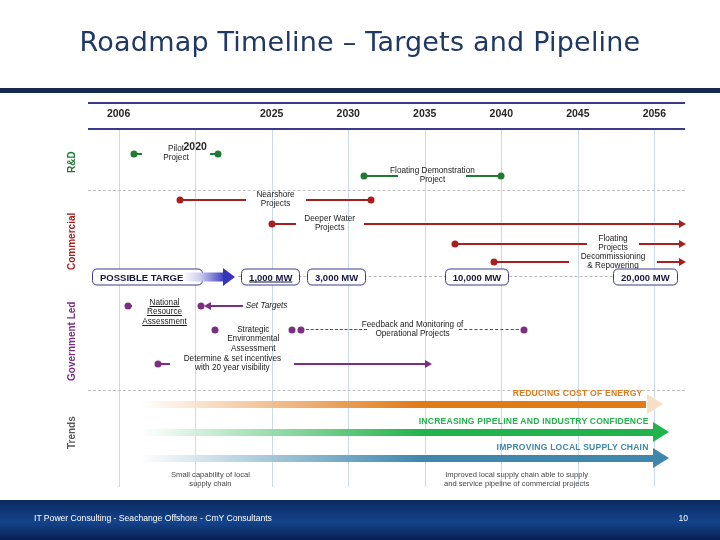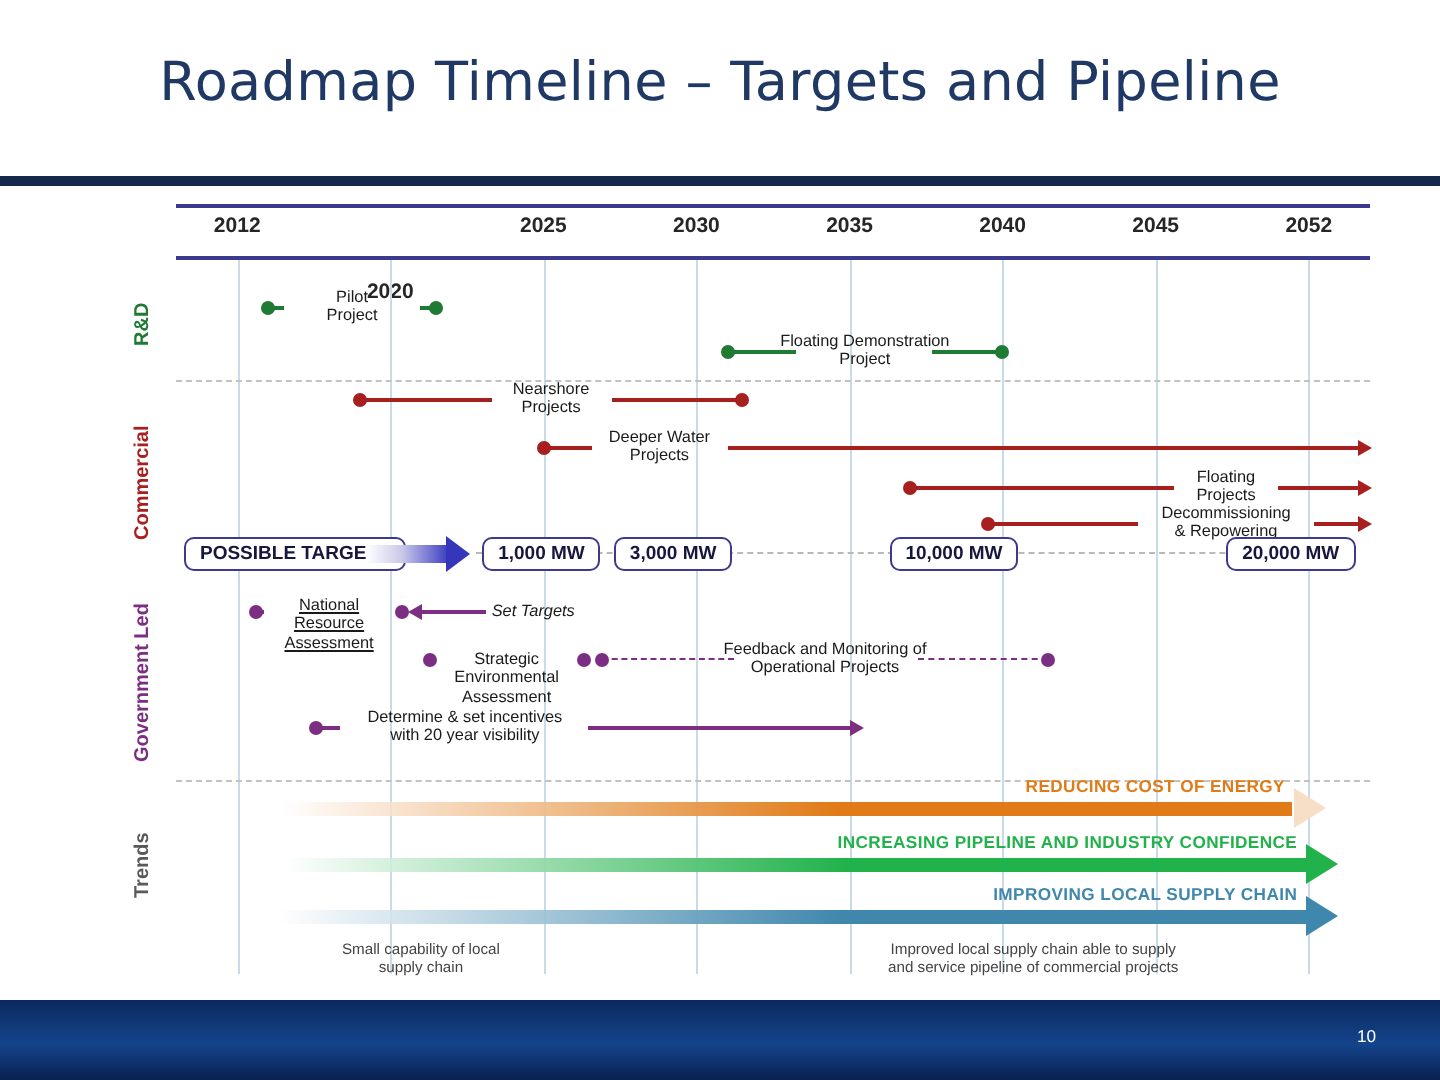--- a/index.html
+++ b/index.html
@@ -134,28 +134,28 @@
 
 <div id="slide-title">Roadmap Timeline – Targets and Pipeline</div>
 <div id="title-rule"></div>
 
 <div id="chart">
 
   <div class="axis-top"></div>
   <div class="axis-bottom"></div>
 
   <div id="years">
-      <div class="year-lbl" style="left: 58.6154px;">2012</div>
+      <div class="year-lbl" style="left: 58.6154px;">2006</div>
       <div class="year-lbl" style="left: 135.154px; margin-top: 33px;">2020</div>
       <div class="year-lbl" style="left: 211.692px;">2025</div>
       <div class="year-lbl" style="left: 288.231px;">2030</div>
       <div class="year-lbl" style="left: 364.769px;">2035</div>
       <div class="year-lbl" style="left: 441.308px;">2040</div>
       <div class="year-lbl" style="left: 517.846px; text-align: right;">2045</div>
-      <div class="year-lbl" style="left: 594.385px;">2052</div>
+      <div class="year-lbl" style="left: 594.385px;">2056</div>
     </div>
   <div id="gridlines">
       <div class="vgrid" style="left: 58.6154px;"></div>
       <div class="vgrid" style="left: 135.154px;"></div>
       <div class="vgrid" style="left: 211.692px;"></div>
       <div class="vgrid" style="left: 288.231px;"></div>
       <div class="vgrid" style="left: 364.769px;"></div>
       <div class="vgrid" style="left: 441.308px;"></div>
       <div class="vgrid" style="left: 517.846px;"></div>
       <div class="vgrid" style="left: 594.385px;"></div>
@@ -202,21 +202,21 @@
       <div class="seg" style="left: 597px; top: 159px; width: 22px; background: rgb(168, 31, 31);"></div>
       <div class="dot" style="left: 433.654px; top: 160px; background: rgb(168, 31, 31);"></div>
       <div class="arrowhead" style="top: 160px; left: 619px; border-left: 7px solid rgb(168, 31, 31);"></div>
       <div class="lbl" style="left: 553px; top: 149.6px;">Decommissioning<br>&amp; Repowering</div>
     </div>
   <div id="targets-layer">
       <div class="pill" style="left: 32px; top: 175px;">POSSIBLE TARGETS</div>
       <div id="targets-arrow" style="left: 123px; top: 175px; width: 40px;"></div>
       <div id="targets-arrow-head" style="left: 163px; top: 175px;"></div>
       <div style="position: absolute; left: 178px; top: 174px; width: 440px; height: 0px; border-top: 1px dashed rgb(185, 185, 185);"></div>
-      <div class="pill" style="left: 181.1px; top: 175px;">1,000 MW</div>
+      <div class="pill" style="left: 181.1px; top: 175px; text-decoration: underline;">1,000 MW</div>
       <div class="pill" style="left: 246.923px; top: 175px;">3,000 MW</div>
       <div class="pill" style="left: 384.692px; top: 175px;">10,000 MW</div>
       <div class="pill" style="left: 553.077px; top: 175px;">20,000 MW</div>
     </div>
   <div id="gov-layer">
       <div class="seg" style="left: 67.8px; top: 203px; width: 4px; background: rgb(123, 46, 130);"></div>
       <div class="dot" style="left: 67.8px; top: 204px; background: rgb(123, 46, 130);"></div>
       <div class="dot" style="left: 141.277px; top: 204px; background: rgb(123, 46, 130);"></div>
       <div class="lbl" style="left: 104.538px; top: 196px; text-decoration: underline;">National<br>Resource<br>Assessment</div>
       <div class="arrowhead" style="top: 204px; left: 143.931px; border-right: 7px solid rgb(123, 46, 130);"></div>
@@ -246,14 +246,15 @@
       <div class="trend-bar" style="left: 78.5154px; top: 353px; width: 514.115px; background: linear-gradient(90deg, rgba(255, 255, 255, 0.85) 0%, rgb(63, 135, 173) 55%, rgb(63, 135, 173) 100%);"></div>
       <div class="trend-head" style="left: 592.631px; top: 356px; border-left: 16px solid rgb(63, 135, 173);"></div>
       <div class="trend-txt" style="left: 588.631px; top: 340px; color: rgb(63, 135, 173); transform: translateX(-100%);">IMPROVING LOCAL SUPPLY CHAIN</div>
       <div class="note" style="left: 150.462px; top: 368px;">Small capability of local<br>supply chain</div>
       <div class="note" style="left: 456.615px; top: 368px;">Improved local supply chain able to supply<br>and service pipeline of commercial projects</div>
     </div>
 
 </div>
 
 <div id="footer">
+  <div id="footer-text">IT Power Consulting - Seachange Offshore - CmY Consultants</div>
   <div id="footer-page">10</div>
 </div>
 
 </body></html>

